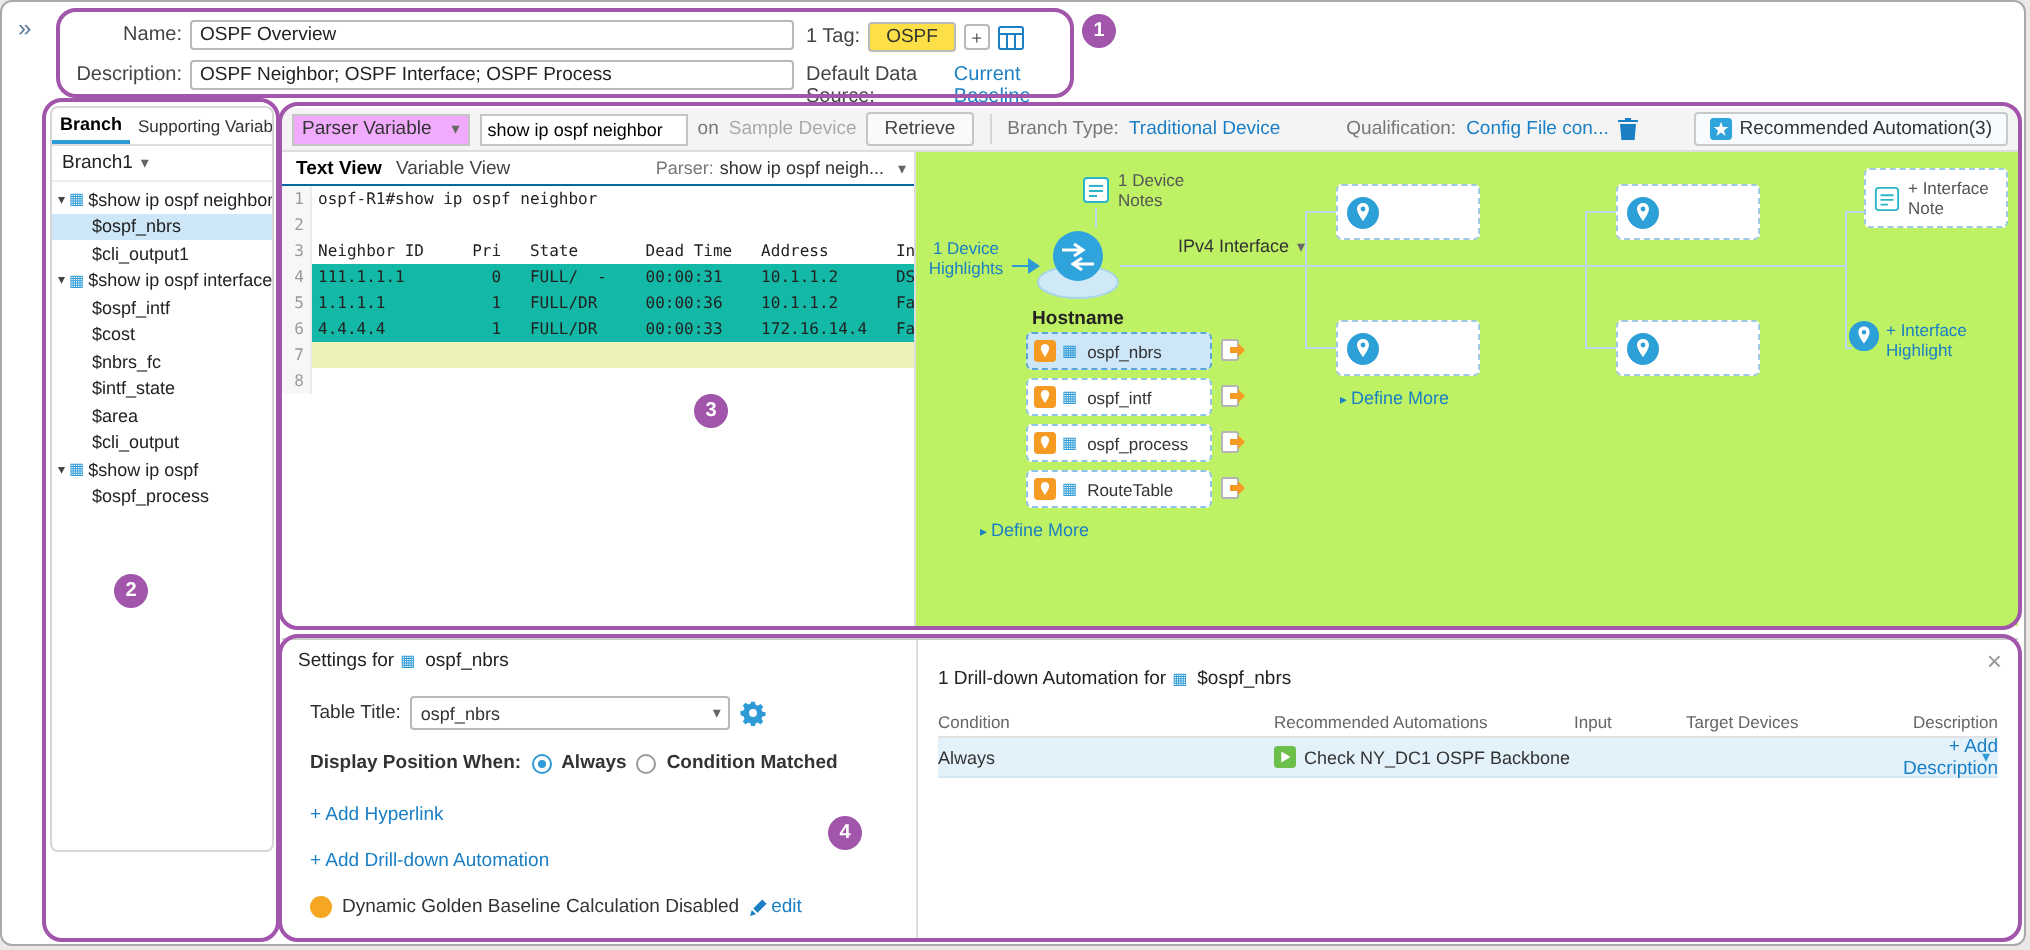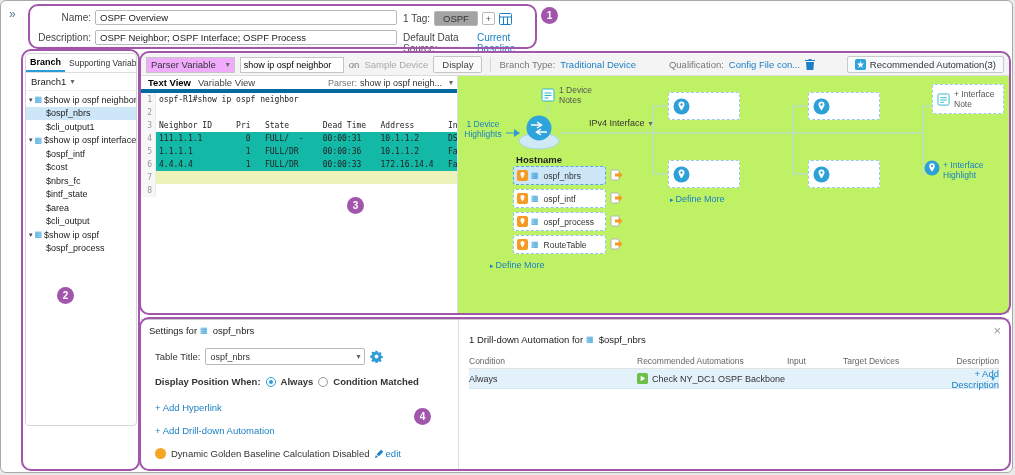--- a/index.html
+++ b/index.html
@@ -15,21 +15,21 @@
                 background:#a156ab; color:#fff; font-size:10px; font-weight:bold;
                 display:flex; align-items:center; justify-content:center; z-index:61; }
 
   
   .collapse { position:absolute; left:8px; top:6px; color:#5a7a9a; font-size:12px; }
   .hdr { position:absolute; left:32px; top:7px; width:500px; height:40px; }
   .hrow { position:absolute; display:flex; align-items:center; }
   .hlabel { color:#444; margin-right:4px; }
   .hinput { width:302px; height:15px; border:1px solid #b9b9b9; border-radius:2px;
             font-size:9.5px; padding:0 4px; color:#222; font-family:"Liberation Sans",sans-serif; }
-  .tag-chip { border:1px solid #b9b9b9; border-radius:2px; background:#a3a3a3;
+  .tag-chip { border:1px solid #b9b9b9; border-radius:2px; background:#fde047;
               padding:1px 8px; font-size:9.5px; }
   .mini-btn { width:13px; height:13px; border:1px solid #b9b9b9; border-radius:2px;
               background:#fff; display:flex; align-items:center; justify-content:center;
               font-size:9px; color:#555; margin-left:4px; }
   .blue { color:#1a7fc4; }
   .gray { color:#777; }
 
   
   .sidebar { position:absolute; left:24px; top:52px; width:112px; height:373px;
              background:#fff; border:1px solid #d6d6d6; border-radius:4px; overflow:hidden; }
@@ -61,21 +61,21 @@
   .btn { border:1px solid #c5c5c5; background:#fafafa; height:17px; padding:0 8px;
          display:flex; align-items:center; color:#444; border-radius:2px; }
   .vdiv { width:1px; height:15px; background:#d5d5d5; margin:0 3px; }
   .reco-btn { margin-left:auto; display:flex; align-items:center; gap:4px;
               border:1px solid #c9c9c9; background:#f7fbfe; border-radius:2px;
               height:17px; padding:0 7px; color:#333; }
 
   
   .tview { position:absolute; left:140px; top:75px; width:317px; height:237px;
            background:#fff; border-right:1px solid #ddd; }
-  .tv-tabs { display:flex; align-items:center; height:17px; border-bottom:4px solid #0369a1;
+  .tv-tabs { display:flex; align-items:center; height:17px; border-bottom:1px solid #0369a1;
              font-size:9.5px; }
   .tv-tab { margin-left:7px; color:#444; }
   .tv-tab.active { font-weight:bold; color:#000; }
   .tv-parser { margin-left:auto; margin-right:4px; display:flex; align-items:center; gap:3px;
                font-size:9px; }
   .code { position:relative; }
   .code-line { display:flex; height:13px; font-family:"DejaVu Sans Mono",monospace; font-size:8px; }
   .ln { width:15px; flex:none; background:#f7f7f7; color:#999; text-align:right;
         padding-right:3px; border-right:1px solid #ececec; line-height:13px; }
   .ct { flex:1; white-space:pre; overflow:hidden; padding-left:3px; line-height:13px; color:#222; }
@@ -226,21 +226,21 @@
   </div>
 
   <div class="pbar">
     <span class="pv-select">
       <span>Parser Variable</span>
       <span class="caret">▾</span>
     </span>
     <input class="cmd-input" value="show ip ospf neighbor" style="">
     <span class="gray">on</span>
     <span class="sample">Sample Device</span>
-    <span class="btn">Display</span>
+    <span class="btn">Retrieve</span>
     <span class="vdiv"></span>
     <span class="gray">Branch Type:</span>
     <span class="blue">Traditional Device</span>
     <span class="gray" style="margin-left:28px;">Qualification:</span>
     <span class="blue">Config File con...</span>
     <span>
       <svg width="10" height="11" viewBox="0 0 10 11">
           <path fill="#1a7fc4" d="M3.5 0h3v1H10v1H0V1h3.5zM1 3h8l-.7 8H1.7z"></path>
         </svg>
     </span>

